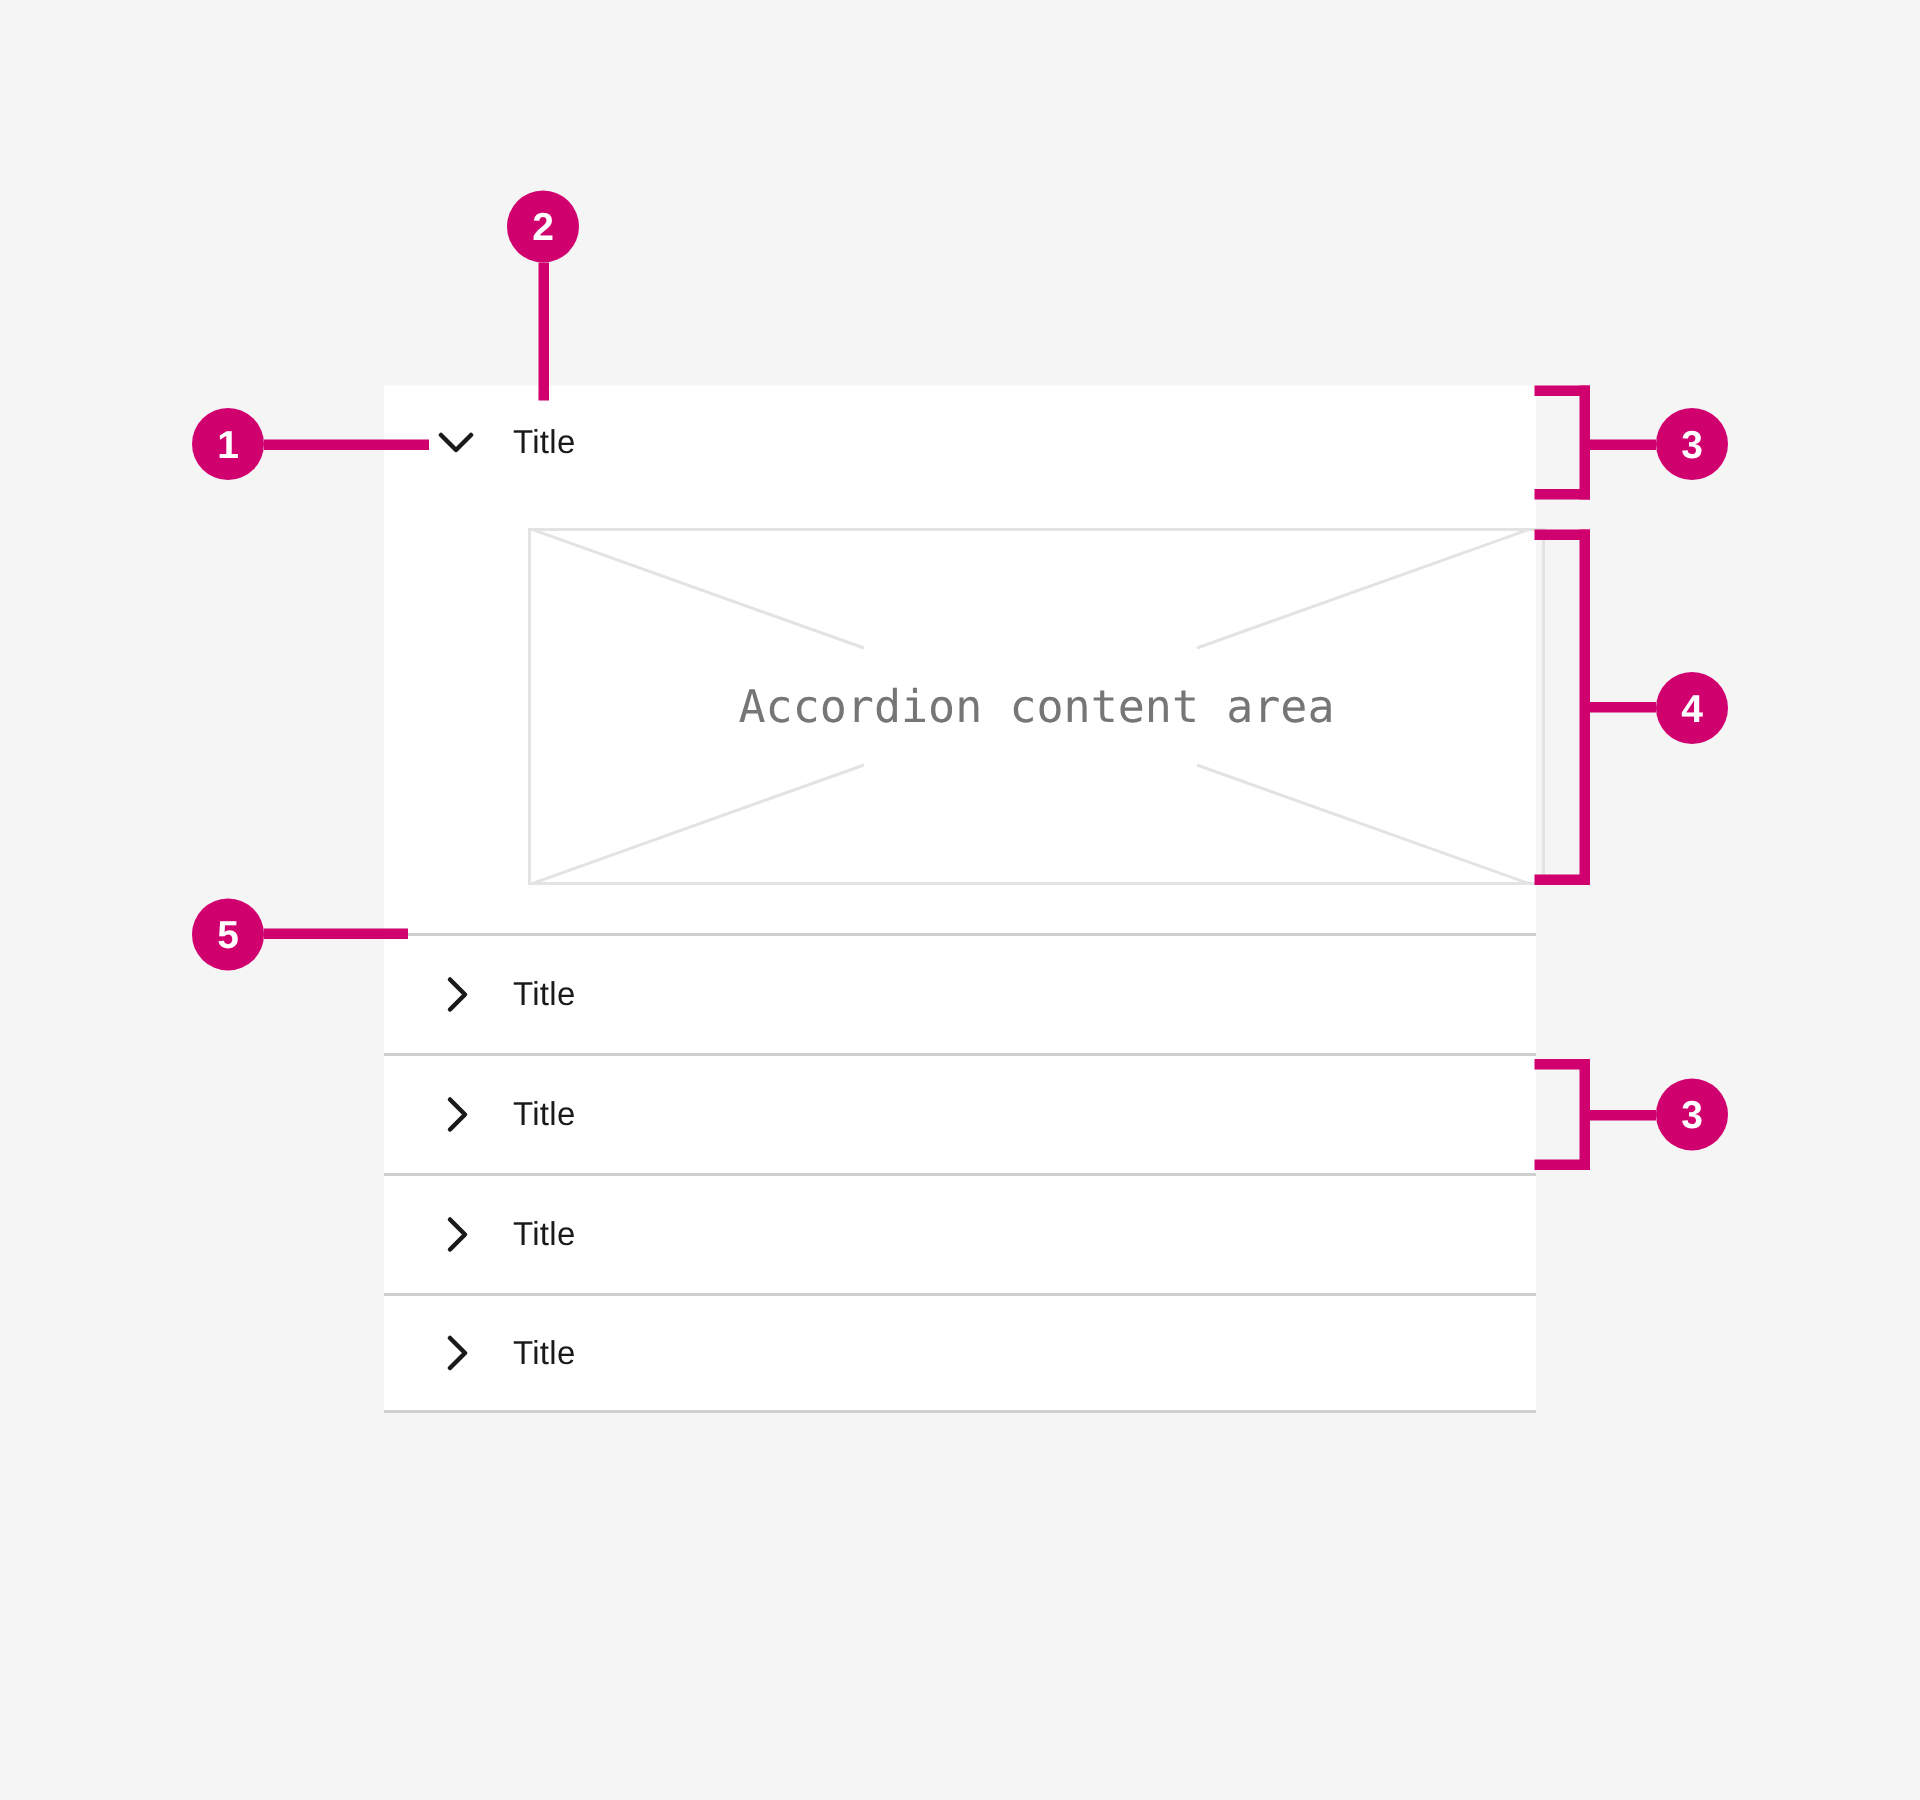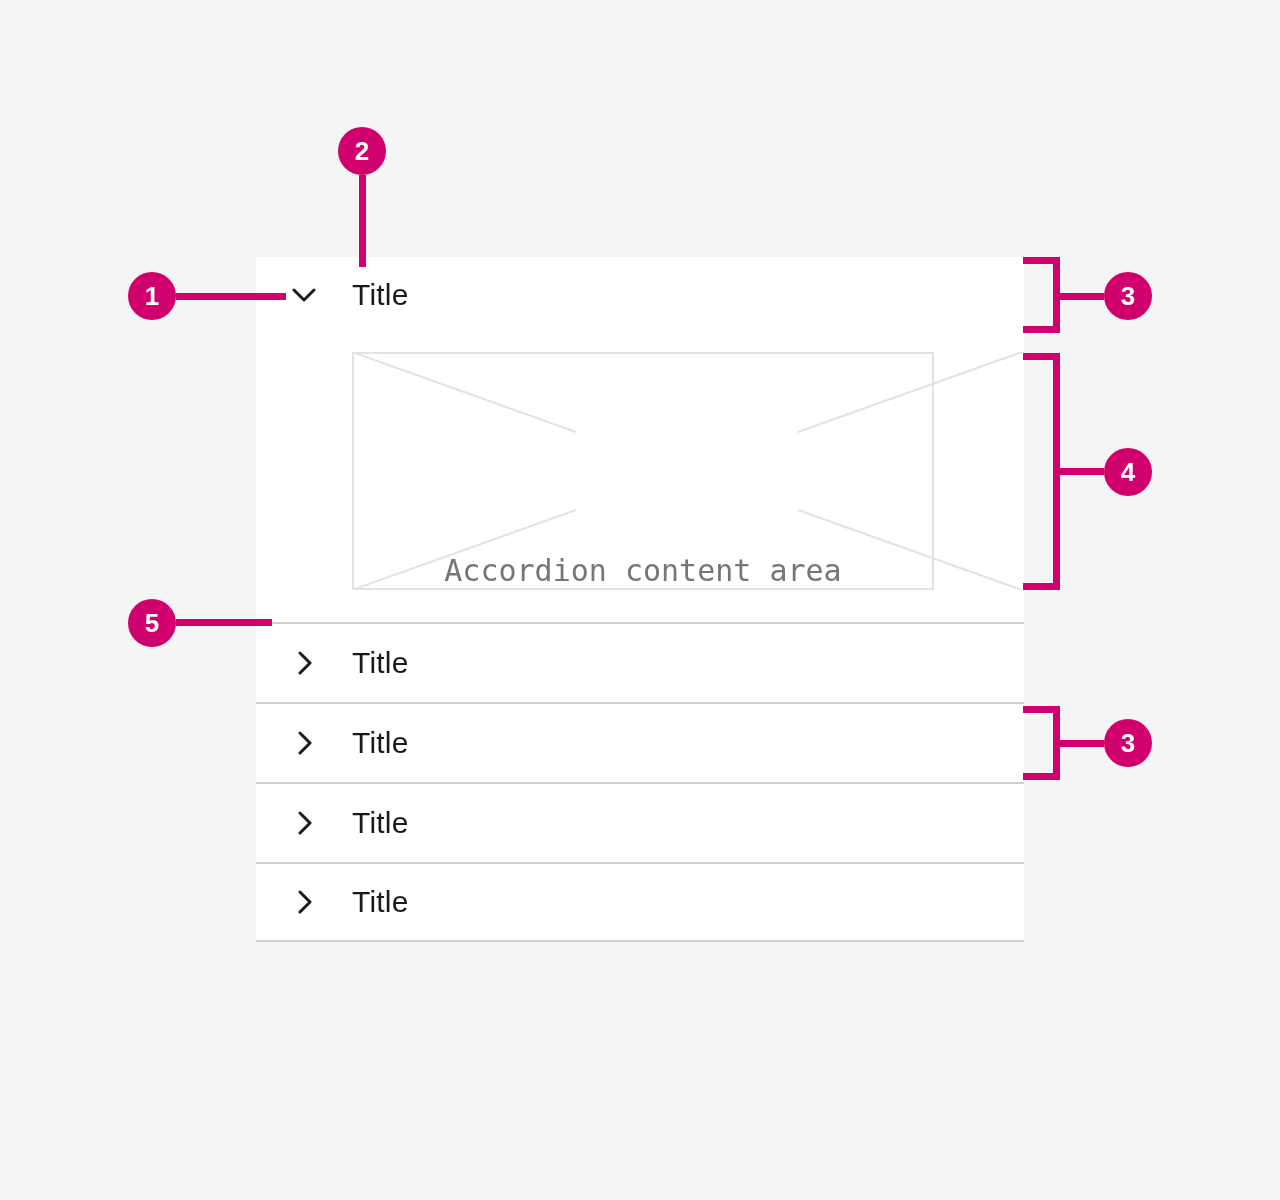--- a/index.html
+++ b/index.html
@@ -8,26 +8,26 @@
   }
   *{margin:0;padding:0;box-sizing:border-box}
   html,body{width:1280px;height:1200px;overflow:hidden}
   body{background:var(--background);font-family:"Liberation Sans",sans-serif}
   .stage{position:relative;width:1280px;height:1200px}
 
   
   .panel{position:absolute;left:256px;top:257px;width:768px;height:685px;background:var(--panel)}
   .acc-row{position:absolute;left:0;right:0;display:flex;align-items:center;padding-left:36px;cursor:pointer}
   .acc-row svg{flex:0 0 auto}
-  .acc-title{margin-left:36px;font-size:30px;color:var(--title);letter-spacing:.2px}
+  .acc-title{margin-left:26px;font-size:22px;color:var(--title);letter-spacing:.2px}
   .divider{position:absolute;left:0;right:0;height:2px;background:var(--divider)}
 
   
-  .content-area{position:absolute;left:96px;top:95px;width:582px;height:238px;
-    border:2px solid var(--placeholder_border);display:flex;align-items:flex-end;justify-content:center}
+  .content-area{position:absolute;left:96px;top:95px;width:678px;height:238px;
+    border:2px solid var(--placeholder_border);display:flex;align-items:center;justify-content:center}
   .content-area svg{position:absolute;left:-2px;top:-2px;width:670px;height:238px}
   .ph-text{position:relative;font-family:"DejaVu Sans Mono",monospace;font-size:30px;color:var(--placeholder_text);white-space:pre}
 
   
   .callout{position:absolute;width:48px;height:48px;border-radius:50%;background:var(--accent);
     display:flex;align-items:center;justify-content:center;color:#fff;font-size:26px;font-weight:600}
   .cline{position:absolute;background:var(--accent)}
   .cline.h{height:7px}
   .cline.v{width:7px}
   .bracket{position:absolute;left:1023px;width:30px;border:7px solid var(--accent);border-left:0;box-sizing:content-box;background:transparent}

